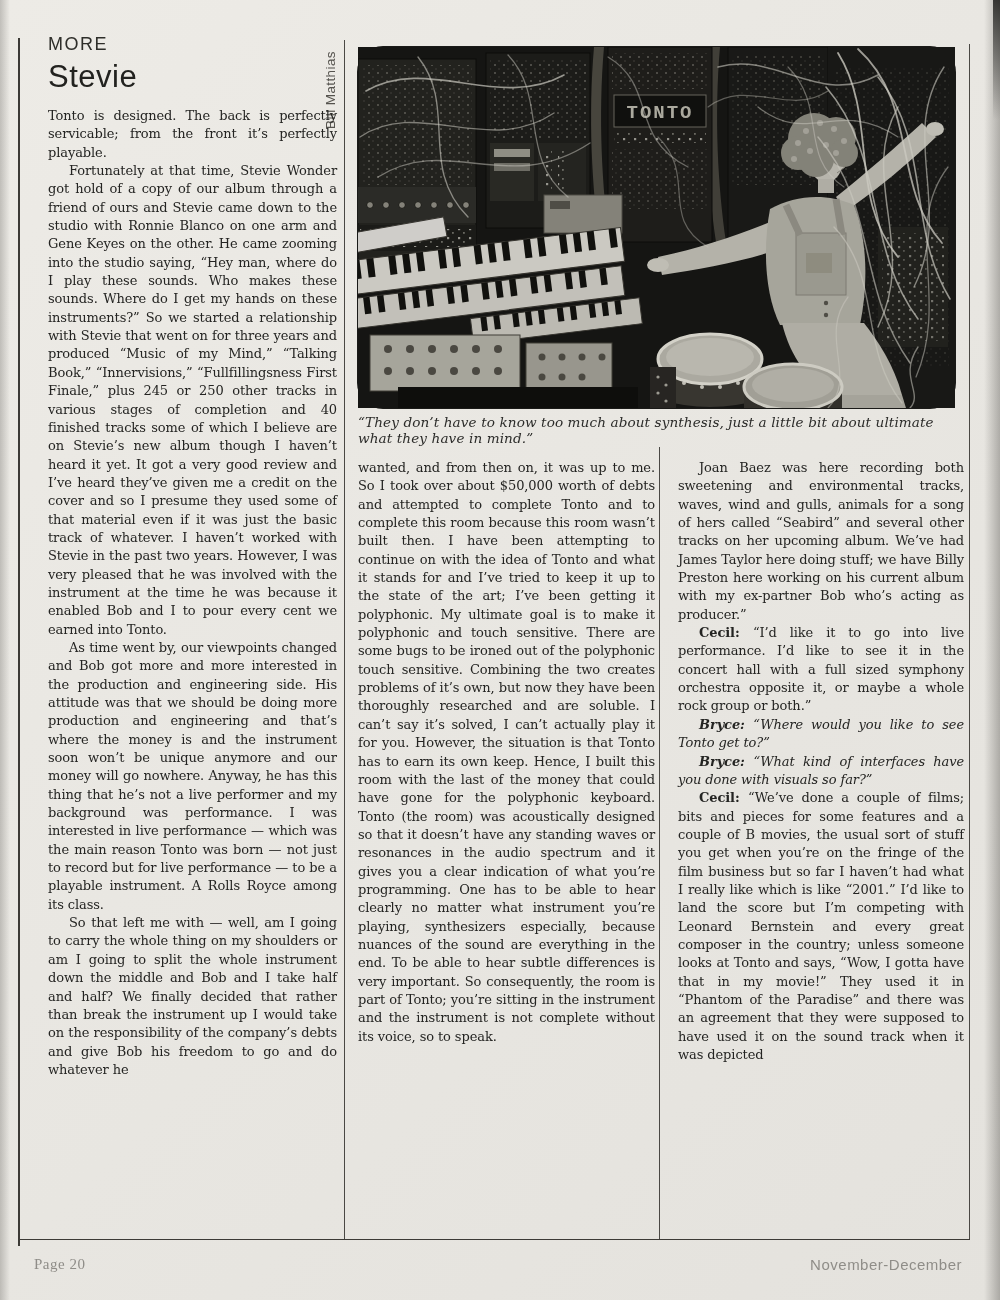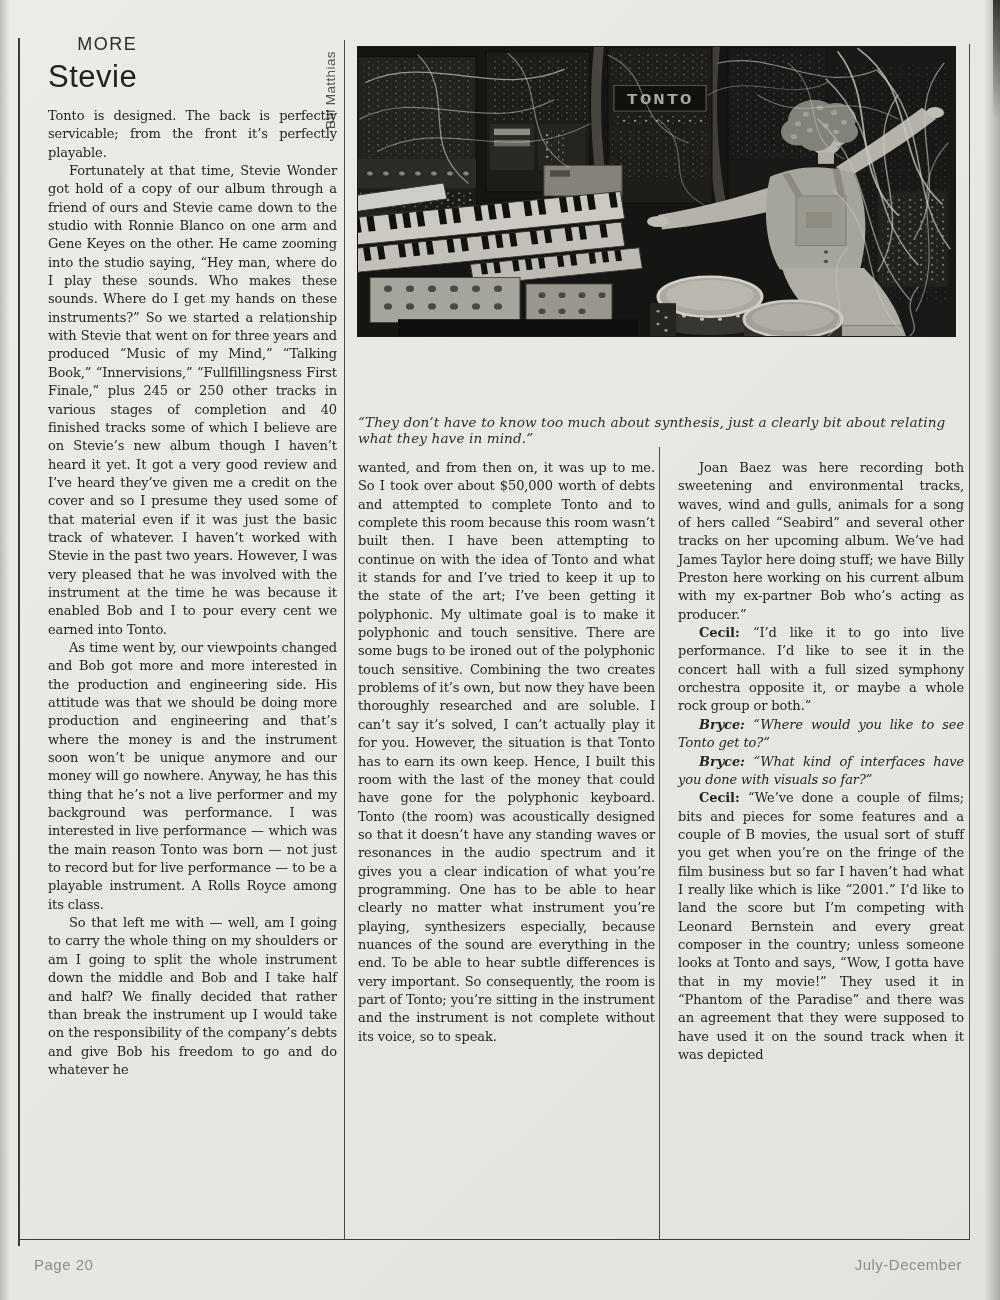--- a/index.html
+++ b/index.html
@@ -13,44 +13,44 @@
   .edge-left{position:absolute;left:0;top:0;width:10px;height:100%;
     background:linear-gradient(to right,rgba(60,58,54,.25),rgba(60,58,54,0));}
   .edge-right{position:absolute;right:0;top:0;width:16px;height:100%;
     background:linear-gradient(to left,rgba(40,38,34,.30),rgba(40,38,34,0));}
   .corner-dark{position:absolute;right:0;top:0;width:7px;height:120px;
     background:linear-gradient(to bottom,rgba(20,20,18,.8),rgba(20,20,18,0));}
   .rule-v{position:absolute;background:#3c3a36;width:2px;}
   .rule-v.thin{width:1px;background:#4a4844;}
   .rule-h{position:absolute;background:#3c3a36;height:2px;}
 
-  .masthead{position:absolute;left:48px;top:34px;font-family:"Liberation Sans",sans-serif;text-align:right;}
+  .masthead{position:absolute;left:48px;top:34px;font-family:"Liberation Sans",sans-serif;}
   .kicker{font-size:18px;letter-spacing:1.5px;color:#2e2e2a;font-weight:400;}
   .title{font-size:31px;letter-spacing:.5px;color:#22221f;font-weight:400;margin-top:4px;}
 
   .col{position:absolute;text-align:justify;font-size:13px;line-height:18.35px;letter-spacing:-.1px;margin-top:7px;}
   .col p{margin:0;}
   .col p.indent{text-indent:21px;}
   .col p.italic{font-style:italic;}
   .speaker{font-weight:bold;}
   .speaker.bold-italic{font-weight:bold;font-style:italic;}
 
   .col-left{left:48px;top:100px;width:289px;}
   .col-mid{left:358px;top:452px;width:297px;}
   .col-right{left:678px;top:452px;width:286px;}
 
-  .photo{position:absolute;left:358px;top:47px;width:597px;height:289px;background:#151513;
-    box-shadow:0 0 0 1px #1a1a18;}
+  .photo{position:absolute;left:358px;top:47px;width:597px;height:361px;background:#151513;
+    box-shadow:0 0 0 1px #1a1a18;border-radius:25px;}
   .photo svg{display:block;width:100%;height:100%;}
   .photo-credit{position:absolute;left:323px;top:129px;transform:rotate(-90deg);transform-origin:0 0;
     font-family:"Liberation Sans",sans-serif;font-size:13.5px;color:#55534e;letter-spacing:.4px;white-space:nowrap;}
   .caption{position:absolute;left:358px;top:414px;width:606px;font-style:italic;font-size:13.6px;
     letter-spacing:.1px;color:#2c2c2a;}
 
-  .footer-left{position:absolute;left:34px;top:1256px;font-family:Liberation Sans, sans-serif;
+  .footer-left{position:absolute;left:34px;top:1256px;font-family:Liberation Serif, serif;
     font-size:15px;color:#8f8d88;letter-spacing:.5px;}
   .footer-right{position:absolute;right:38px;top:1256px;font-family:"Liberation Sans",sans-serif;
     font-size:15px;color:#8f8d88;letter-spacing:.5px;}
 </style>
 </head>
 <body>
 
 <div class="page">
 
   <div class="edge-left"></div>
@@ -298,35 +298,35 @@
         <path d="M350,60 C390,30 430,70 470,44" stroke-width="1.2" opacity=".4"></path>
         <path d="M560,300 C540,330 566,346 552,361" stroke-width="1.4" opacity=".55"></path>
         <path d="M490,250 C460,290 500,330 470,361" stroke-width="1.3" opacity=".5"></path>
       </g>
 
       <rect x="0" y="0" width="597" height="361" fill="#0c0c0a" opacity=".08"></rect>
     </svg>
   </div>
 
   <div class="photo-credit">Bill Matthias</div>
-  <div class="caption">“They don’t have to know too much about synthesis, just a clearly bit about relating what they have in mind.”</div>
+  <div class="caption">“They don’t have to know too much about synthesis, just a little bit about ultimate what they have in mind.”</div>
 
   <div class="col col-left">
       <p class="">Tonto is designed. The back is perfectly servicable; from the front it’s perfectly playable.</p>
       <p class="indent">Fortunately at that time, Stevie Wonder got hold of a copy of our album through a friend of ours and Stevie came down to the studio with Ronnie Blanco on one arm and Gene Keyes on the other. He came zooming into the studio saying, “Hey man, where do I play these sounds. Who makes these sounds. Where do I get my hands on these instruments?” So we started a relationship with Stevie that went on for three years and produced “Music of my Mind,” “Talking Book,” “Innervisions,” “Fullfillingsness First Finale,” plus 245 or 250 other tracks in various stages of completion and 40 finished tracks some of which I believe are on Stevie’s new album though I haven’t heard it yet. It got a very good review and I’ve heard they’ve given me a credit on the cover and so I presume they used some of that material even if it was just the basic track of whatever. I haven’t worked with Stevie in the past two years. However, I was very pleased that he was involved with the instrument at the time he was because it enabled Bob and I to pour every cent we earned into Tonto.</p>
       <p class="indent">As time went by, our viewpoints changed and Bob got more and more interested in the production and engineering side. His attitude was that we should be doing more production and engineering and that’s where the money is and the instrument soon won’t be unique anymore and our money will go nowhere. Anyway, he has this thing that he’s not a live performer and my background was performance. I was interested in live performance — which was the main reason Tonto was born — not just to record but for live performance — to be a playable instrument. A Rolls Royce among its class.</p>
       <p class="indent">So that left me with — well, am I going to carry the whole thing on my shoulders or am I going to split the whole instrument down the middle and Bob and I take half and half? We finally decided that rather than break the instrument up I would take on the responsibility of the company’s debts and give Bob his freedom to go and do whatever he</p>
     </div>
   <div class="col col-mid">
       <p class="">wanted, and from then on, it was up to me. So I took over about $50,000 worth of debts and attempted to complete Tonto and to complete this room because this room wasn’t built then. I have been attempting to continue on with the idea of Tonto and what it stands for and I’ve tried to keep it up to the state of the art; I’ve been getting it polyphonic. My ultimate goal is to make it polyphonic and touch sensitive. There are some bugs to be ironed out of the polyphonic touch sensitive. Combining the two creates problems of it’s own, but now they have been thoroughly researched and are soluble. I can’t say it’s solved, I can’t actually play it for you. However, the situation is that Tonto has to earn its own keep. Hence, I built this room with the last of the money that could have gone for the polyphonic keyboard. Tonto (the room) was acoustically designed so that it doesn’t have any standing waves or resonances in the audio spectrum and it gives you a clear indication of what you’re programming. One has to be able to hear clearly no matter what instrument you’re playing, synthesizers especially, because nuances of the sound are everything in the end. To be able to hear subtle differences is very important. So consequently, the room is part of Tonto; you’re sitting in the instrument and the instrument is not complete without its voice, so to speak.</p>
     </div>
   <div class="col col-right">
       <p class="indent">Joan Baez was here recording both sweetening and environmental tracks, waves, wind and gulls, animals for a song of hers called “Seabird” and several other tracks on her upcoming album. We’ve had James Taylor here doing stuff; we have Billy Preston here working on his current album with my ex-partner Bob who’s acting as producer.”</p>
       <p class="indent"><span class="speaker bold">Cecil: </span>“I’d like it to go into live performance. I’d like to see it in the concert hall with a full sized symphony orchestra opposite it, or maybe a whole rock group or both.”</p>
       <p class="indent italic"><span class="speaker bold-italic">Bryce: </span>“Where would you like to see Tonto get to?”</p>
       <p class="indent italic"><span class="speaker bold-italic">Bryce: </span>“What kind of interfaces have you done with visuals so far?”</p>
       <p class="indent"><span class="speaker bold">Cecil: </span>“We’ve done a couple of films; bits and pieces for some features and a couple of B movies, the usual sort of stuff you get when you’re on the fringe of the film business but so far I haven’t had what I really like which is like “2001.” I’d like to land the score but I’m competing with Leonard Bernstein and every great composer in the country; unless someone looks at Tonto and says, “Wow, I gotta have that in my movie!” They used it in “Phantom of the Paradise” and there was an agreement that they were supposed to have used it on the sound track when it was depicted</p>
     </div>
 
   <div class="footer-left">Page 20</div>
-  <div class="footer-right">July-December</div>
+  <div class="footer-right">November-December</div>
 
 </div>
 
 </body></html>

